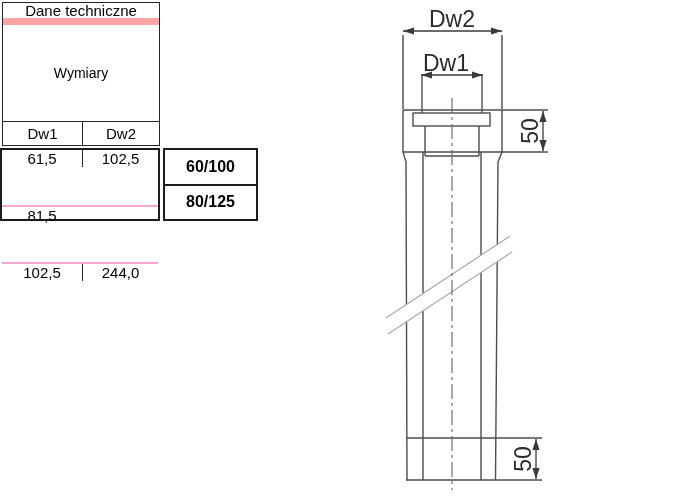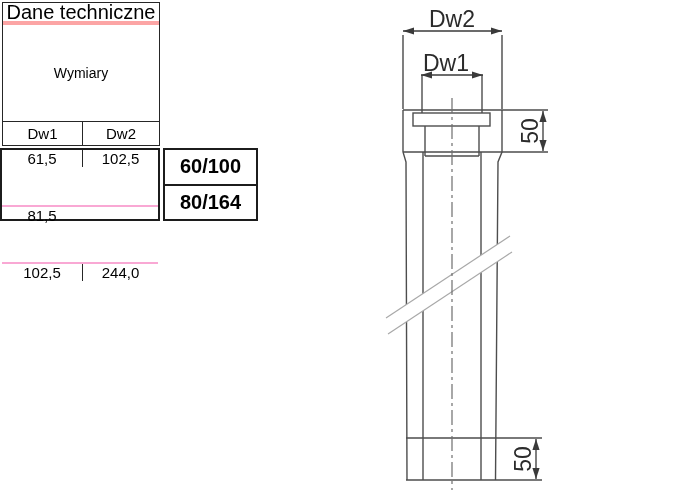--- a/index.html
+++ b/index.html
@@ -9,23 +9,23 @@
   }
   .canvas * { box-sizing:border-box; }
 
   
   .tbl-upper {
     position:absolute; left:2px; top:2px; width:158px; height:144px;
     border:1px solid #262626; background:#fff;
     display:flex; flex-direction:column;
   }
   .row-title {
-    height:22px; border-bottom:4px solid #fca5a5;
+    height:22px; border-bottom:7px solid #fca5a5;
     display:flex; align-items:center; justify-content:center;
-    font-size:20px;
+    font-size:15px;
     text-align:right;
   }
   .row-merged {
     flex:1; border-bottom:1px solid #262626;
     display:flex; align-items:center; justify-content:center;
     font-size:14px;
   }
   .row-cols { height:23px; display:flex; }
   .row-cols .hc {
     display:flex; align-items:center; justify-content:center; font-size:15px;
@@ -48,21 +48,21 @@
   .drow .d2 { flex:1; border-left:1px solid #262626; }
 
   
   .tbl-sizes {
     position:absolute; left:163px; top:148px; width:95px; height:73px;
     border:2px solid #1c1c1c; background:#fff;
     display:flex; flex-direction:column;
   }
   .srow {
     flex:1; display:flex; align-items:center; justify-content:center;
-    font-weight:bold; font-size:20px;
+    font-weight:bold; font-size:16px;
   }
   .srow + .srow { border-top:2px solid #1c1c1c; }
 
   
   .drawing-svg { position:absolute; left:0; top:0; width:700px; height:500px; }
 </style>
 </head>
 <body>
 
 <div class="canvas">
@@ -85,21 +85,21 @@
       <div class="d1">81,5</div>
     </div>
     <div class="drow">
       <div class="d1">102,5</div>
       <div class="d2">244,0</div>
     </div>
   </div>
 
   <div class="tbl-sizes">
     <div class="srow">60/100</div>
-    <div class="srow">80/164</div>
+    <div class="srow">80/125</div>
   </div>
 
   <svg class="drawing-svg" viewBox="0 0 700 500">
 
     <g stroke="#4d4d4d" stroke-width="1.4" fill="none">
 
       <line x1="422" y1="75" x2="422" y2="113"></line>
       <line x1="482" y1="75" x2="482" y2="113"></line>
 
       <line x1="425" y1="126" x2="425" y2="156"></line>

